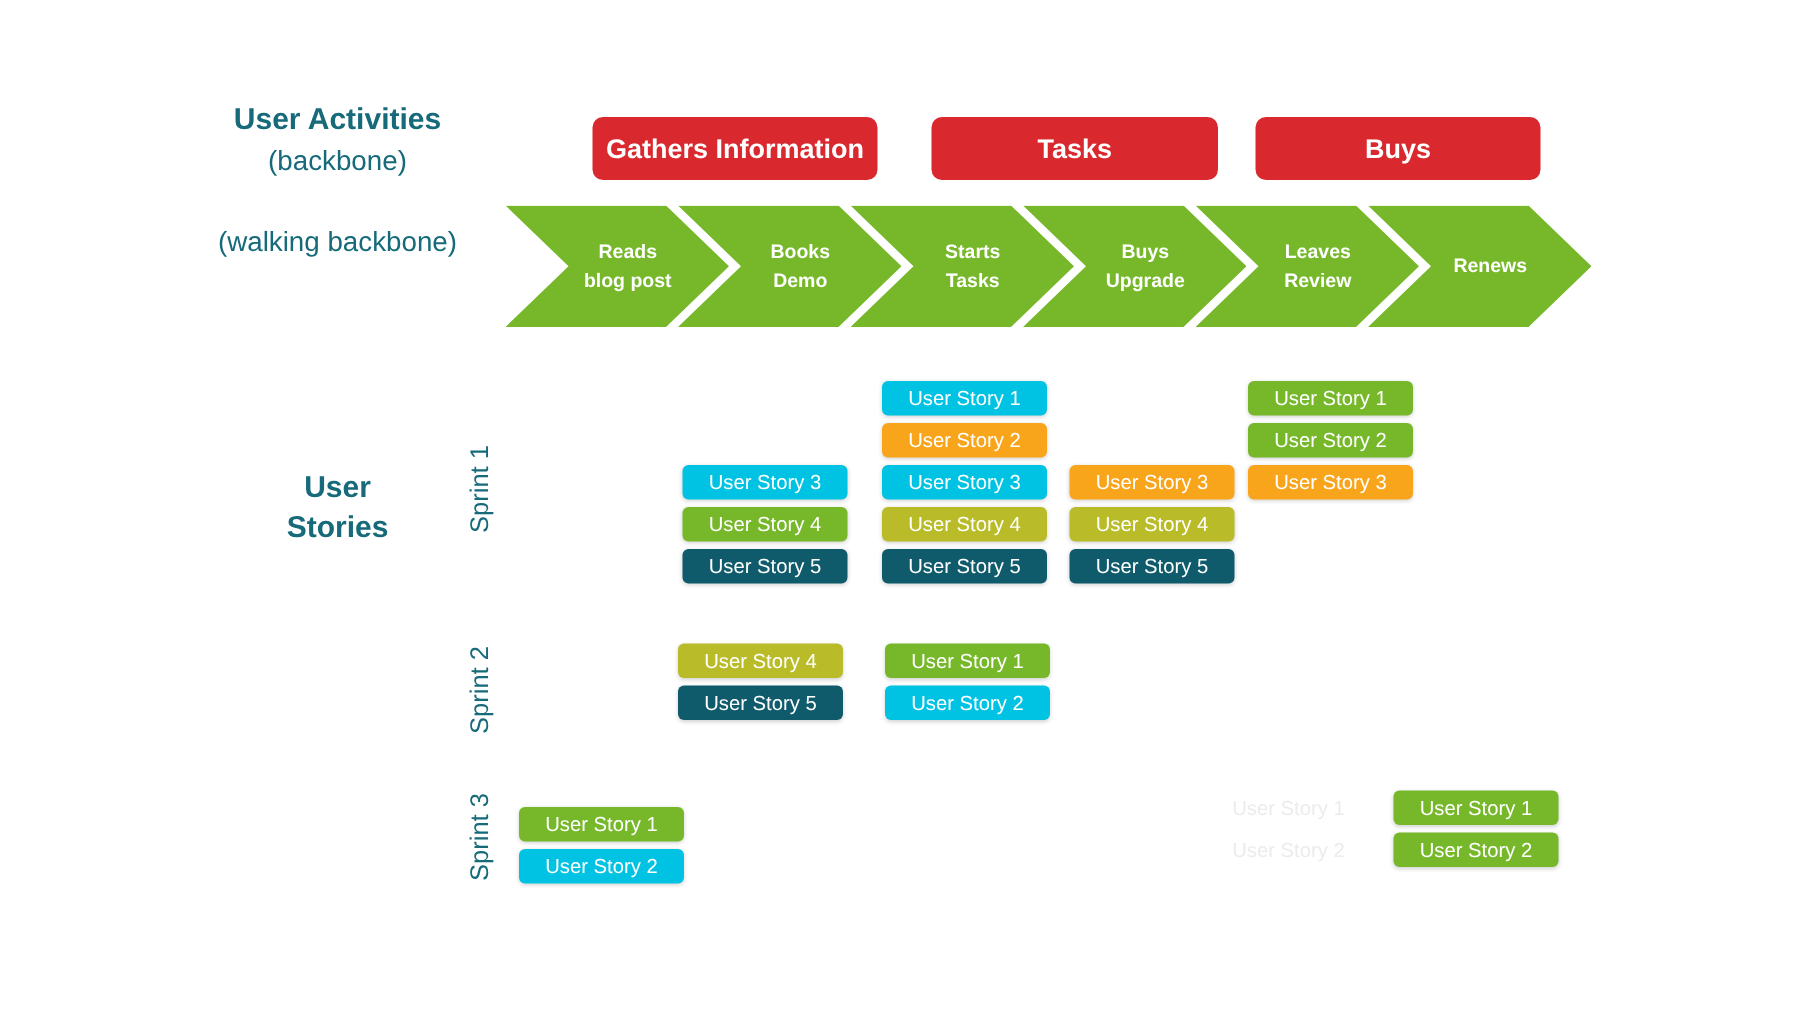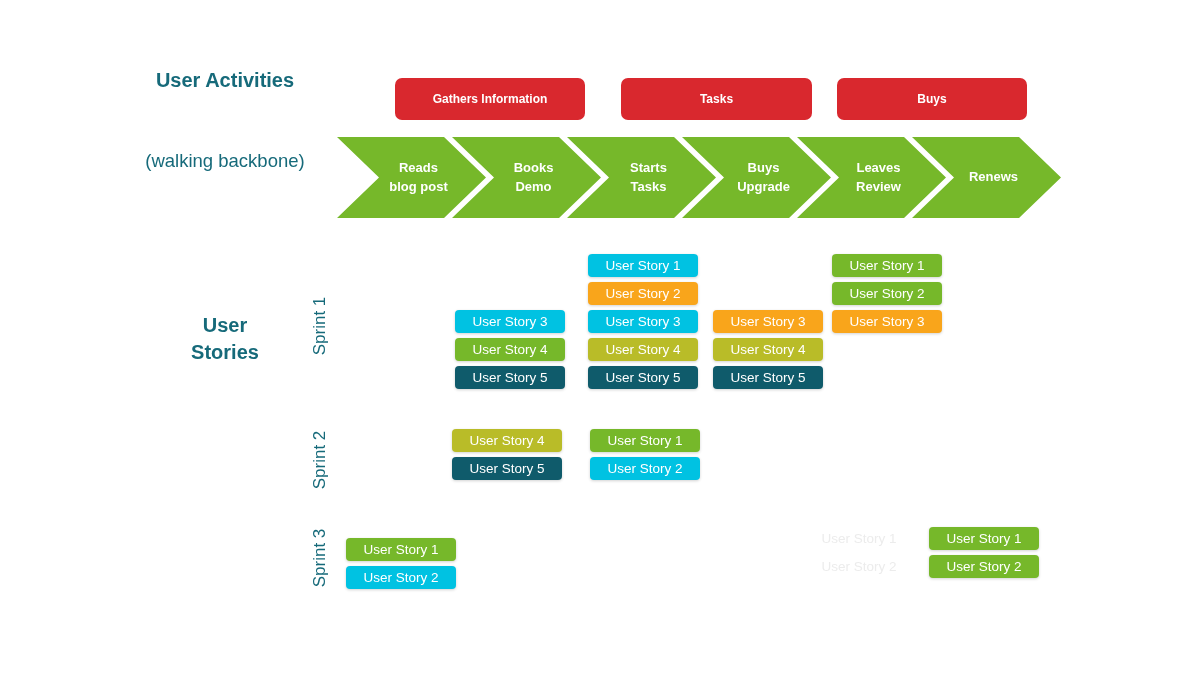--- a/index.html
+++ b/index.html
@@ -7,21 +7,21 @@
     position:relative;width:1200px;height:690px;background:#ffffff;
     font-family:"Liberation Sans","DejaVu Sans",sans-serif;overflow:hidden;border-radius:10px;
   }
   
   .section-label{position:absolute;left:95px;width:260px;text-align:center;color:#166a7a;}
   .section-label .big{font-weight:bold;font-size:20px;line-height:27px;display:block;}
   .section-label .sub{font-weight:400;font-size:18.5px;line-height:26px;display:block;}
   
   .activity{
     position:absolute;top:78px;height:42px;background:#d9282e;border-radius:7px;
-    color:#fff;font-weight:bold;font-size:12px;
+    color:#fff;font-weight:bold;font-size:18px;
     display:flex;align-items:center;justify-content:center;
   }
   
   .arrow{
     position:absolute;top:137px;height:81px;width:149px;background:#76b82a;
     clip-path:polygon(0 0,107px 0,100% 50%,107px 100%,0 100%,42px 50%);
     color:#fff;font-weight:bold;font-size:13px;line-height:1.45;
     display:flex;align-items:center;justify-content:center;text-align:center;
     box-sizing:border-box;padding-left:42px;padding-right:28px;white-space:pre-line;
   }
@@ -43,20 +43,21 @@
   .c-teal{background:#0f5b6b;}
   .c-faded{background:transparent;box-shadow:none;color:#ececec;}
 </style>
 </head>
 <body>
 
 <div class="canvas">
 
   <div class="section-label" style="top:67px">
     <span class="big">User Activities</span>
+    <span class="sub">(backbone)</span>
   </div>
   <div class="section-label" style="top:148px">
     <span class="sub">(walking backbone)</span>
   </div>
   <div class="section-label" style="top:312px">
     <span class="big">User</span>
     <span class="big">Stories</span>
   </div>
 
   <div class="activity" style="left:395px;width:190px">Gathers Information</div>

